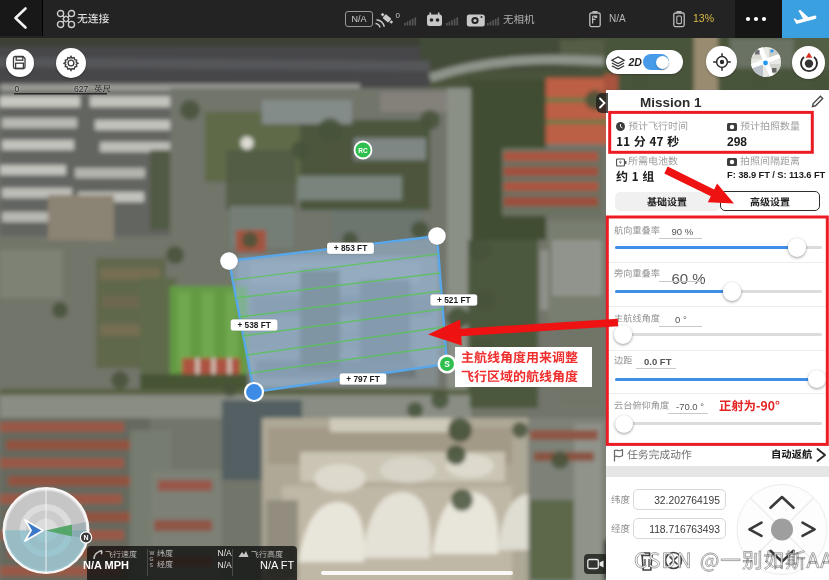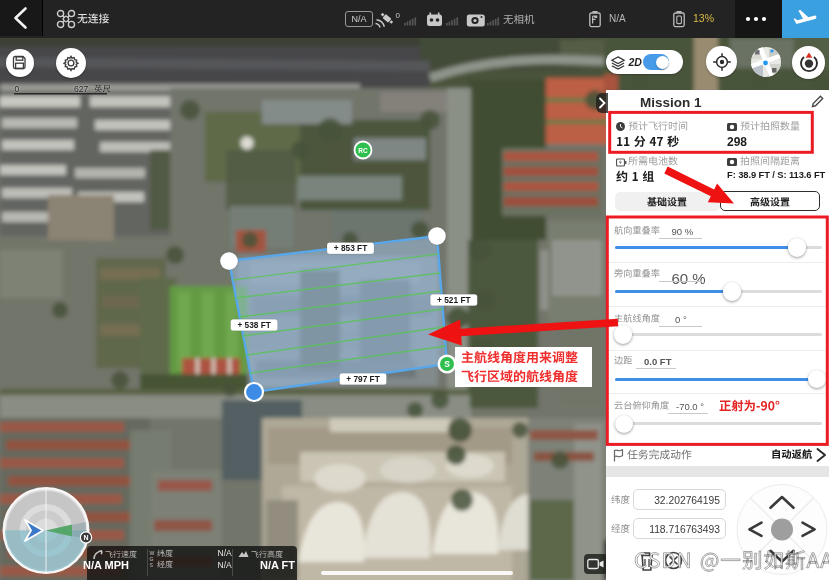--- a/index.html
+++ b/index.html
@@ -452,21 +452,21 @@
 
 <svg class="abs" style="left:238px;top:550px" width="11" height="8" viewBox="0 0 11 8">
       <path d="M0.5,7 L4,2 6,4.5 8,1 10.5,7 z" fill="#c6c6c6"></path>
     </svg>
 
 <div style="position:absolute;left:251.0px;top:547.7px;pointer-events:none">
       <svg width="32.0" height="11.6" viewBox="0 0 32.0 11.6" style="display:block;overflow:visible">
         <path transform="translate(0 9.28) scale(0.008000 -0.008000)" fill="#bdbdbd" d="M67 781H614V703H67ZM583 781H659Q660 614 670 476Q679 337 702 236Q724 135 762 80Q800 25 859 25Q881 26 890 71Q899 115 902 200Q915 187 932 175Q948 162 961 156Q956 77 945 32Q934 -13 913 -32Q891 -51 856 -52Q772 -52 719 6Q667 65 638 174Q610 282 598 436Q586 589 583 781ZM863 705 932 668Q894 628 848 585Q803 543 757 504Q711 465 670 436L615 471Q655 501 701 541Q747 582 790 625Q833 668 863 705ZM621 439 659 492Q707 468 761 437Q816 407 864 376Q913 344 943 318L903 258Q873 286 826 318Q778 350 724 382Q670 414 621 439Z M1435 780H1927V708H1435ZM1728 482H1804V16Q1804 -19 1794 -37Q1784 -56 1759 -66Q1733 -74 1688 -75Q1644 -77 1570 -77Q1568 -62 1561 -41Q1554 -20 1545 -3Q1581 -4 1613 -5Q1645 -6 1669 -5Q1693 -5 1702 -5Q1716 -4 1722 1Q1728 5 1728 17ZM1391 504H1955V432H1391ZM1192 426 1258 492 1266 488V-83H1192ZM1307 626 1378 600Q1340 537 1290 474Q1240 411 1185 356Q1131 302 1078 259Q1072 267 1063 279Q1053 291 1043 303Q1033 315 1025 322Q1077 359 1129 408Q1180 457 1227 513Q1273 569 1307 626ZM1267 841 1339 811Q1306 768 1262 722Q1219 677 1171 636Q1124 594 1079 562Q1074 570 1066 582Q1059 593 1050 604Q1042 616 1035 622Q1077 651 1121 688Q1164 725 1203 765Q1241 805 1267 841Z M2059 736H2937V670H2059ZM2286 559V468H2719V559ZM2211 614H2797V413H2211ZM2096 357H2881V294H2168V-79H2096ZM2830 357H2905V-0Q2905 -28 2897 -41Q2889 -55 2869 -63Q2849 -70 2816 -71Q2783 -72 2735 -72Q2732 -59 2725 -43Q2718 -27 2711 -15Q2733 -16 2754 -16Q2775 -16 2791 -16Q2807 -16 2813 -16Q2830 -15 2830 -1ZM2441 826 2513 843Q2527 812 2540 774Q2554 736 2560 712L2483 689Q2477 716 2465 755Q2452 794 2441 826ZM2321 235H2706V29H2321V85H2638V179H2321ZM2281 235H2352V-21H2281Z M3225 557H3937V495H3225ZM3239 265H3812V203H3239ZM3386 644H3458V389H3701V644H3775V329H3386ZM3792 265H3807L3820 268L3867 243Q3826 166 3758 111Q3691 56 3605 20Q3519 -17 3422 -40Q3325 -62 3222 -74Q3219 -61 3210 -42Q3201 -23 3192 -10Q3287 -2 3379 17Q3472 36 3552 67Q3633 99 3695 145Q3757 191 3792 254ZM3399 215Q3449 149 3534 101Q3618 54 3727 25Q3837 -4 3962 -15Q3954 -23 3946 -34Q3937 -46 3930 -58Q3923 -70 3918 -80Q3791 -65 3679 -31Q3568 2 3480 57Q3392 112 3335 189ZM3161 741H3948V670H3161ZM3126 741H3201V469Q3201 409 3197 339Q3194 268 3184 194Q3174 120 3155 50Q3136 -20 3104 -80Q3097 -74 3084 -67Q3072 -61 3059 -55Q3046 -48 3037 -46Q3068 11 3086 77Q3103 143 3112 212Q3121 281 3124 347Q3126 412 3126 468ZM3473 827 3548 845Q3566 815 3582 779Q3599 742 3606 717L3528 696Q3521 722 3506 759Q3491 797 3473 827Z"></path>
       </svg>
     </div>
-<div style="position:absolute;left:238.0px;top:558.5px;font-size:11.0px;font-weight:bold;color:#fff;white-space:nowrap;line-height:1.15;padding-left:22px;">N/A FT</div>
+<div style="position:absolute;left:238.0px;top:558.5px;font-size:11.0px;font-weight:normal;color:#fff;white-space:nowrap;line-height:1.15;padding-left:22px;">N/A FT</div>
 <div class="abs" style="left:583.5px;top:554px;width:24.5px;height:19.5px;border-radius:4px;background:rgba(22,25,22,0.78)"></div>
 <svg class="abs" style="left:587px;top:558px" width="18" height="12" viewBox="0 0 18 12">
       <rect x="0.8" y="1.5" width="10.5" height="9" rx="1.5" fill="none" stroke="#e8e8e8" stroke-width="1.3"></rect>
       <path d="M12.5,4.5 L16.5,2.5 V9.5 L12.5,7.5 z" fill="#e8e8e8"></path>
     </svg>
 
 <div class="abs" style="left:321px;top:571px;width:192px;height:3.6px;border-radius:2px;background:rgba(255,255,255,0.9)"></div>
 
 <div class="abs" style="left:606.3px;top:90px;width:222.7px;height:490px;background:#ffffff"></div>
 

